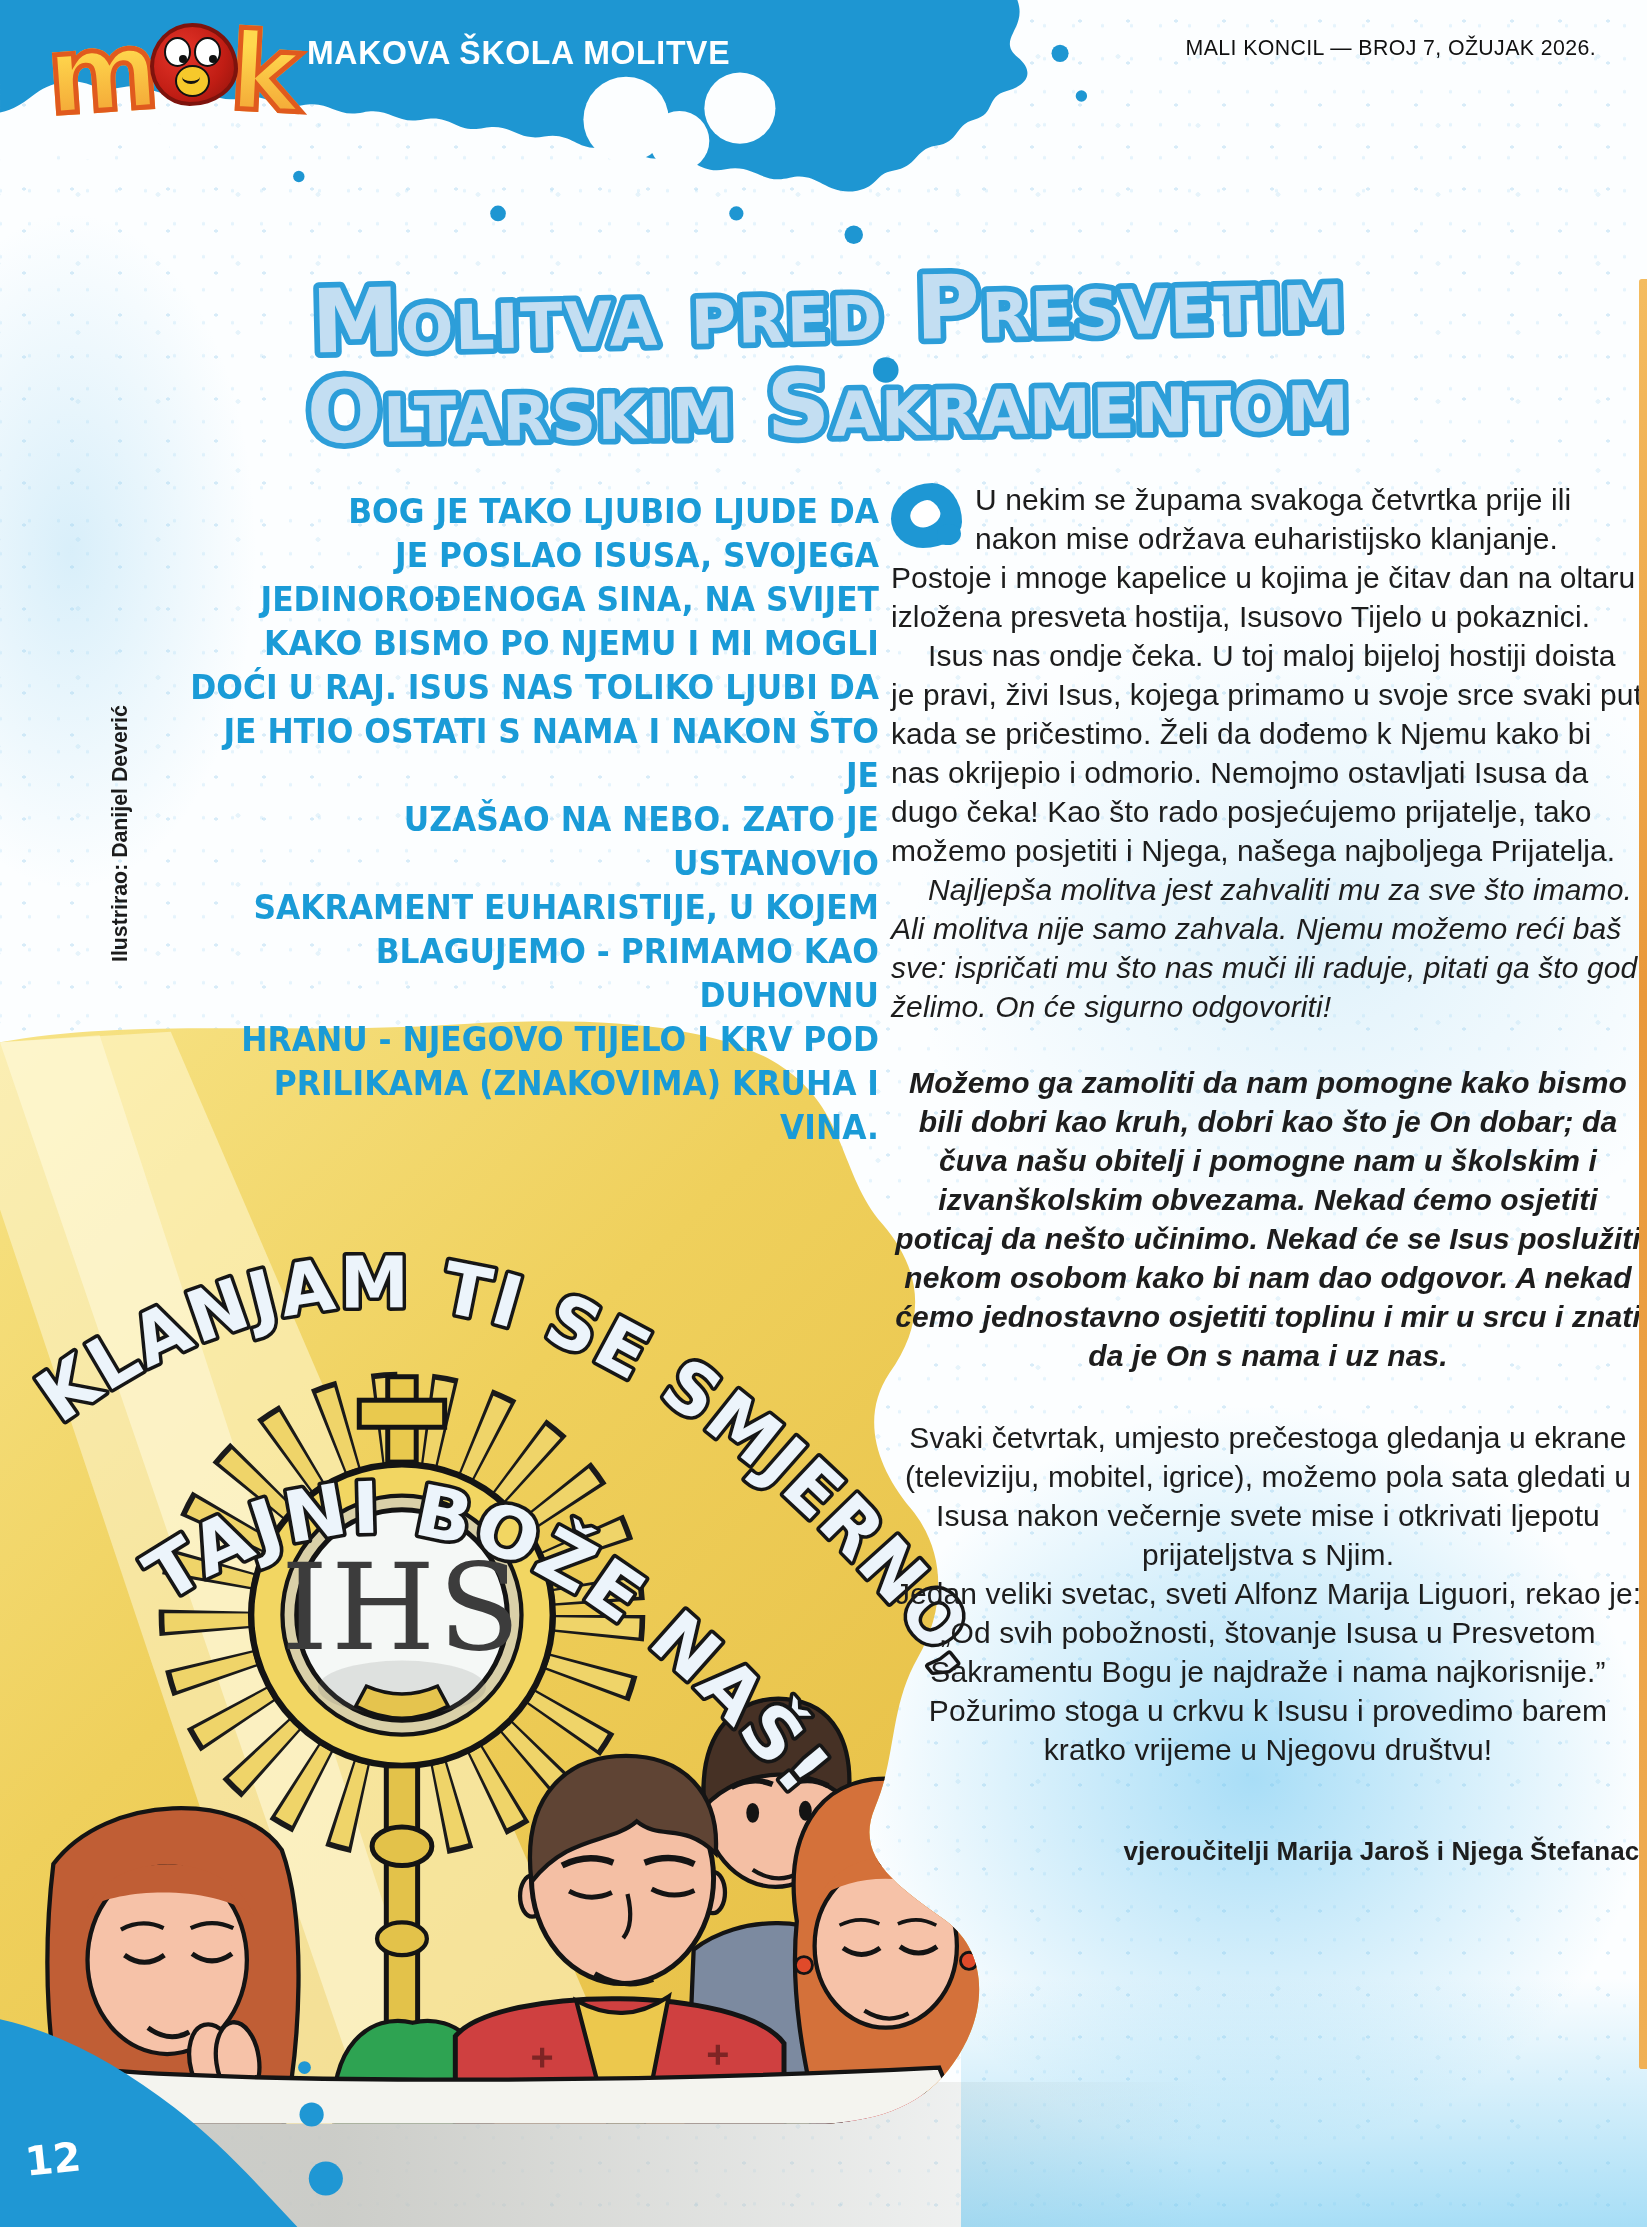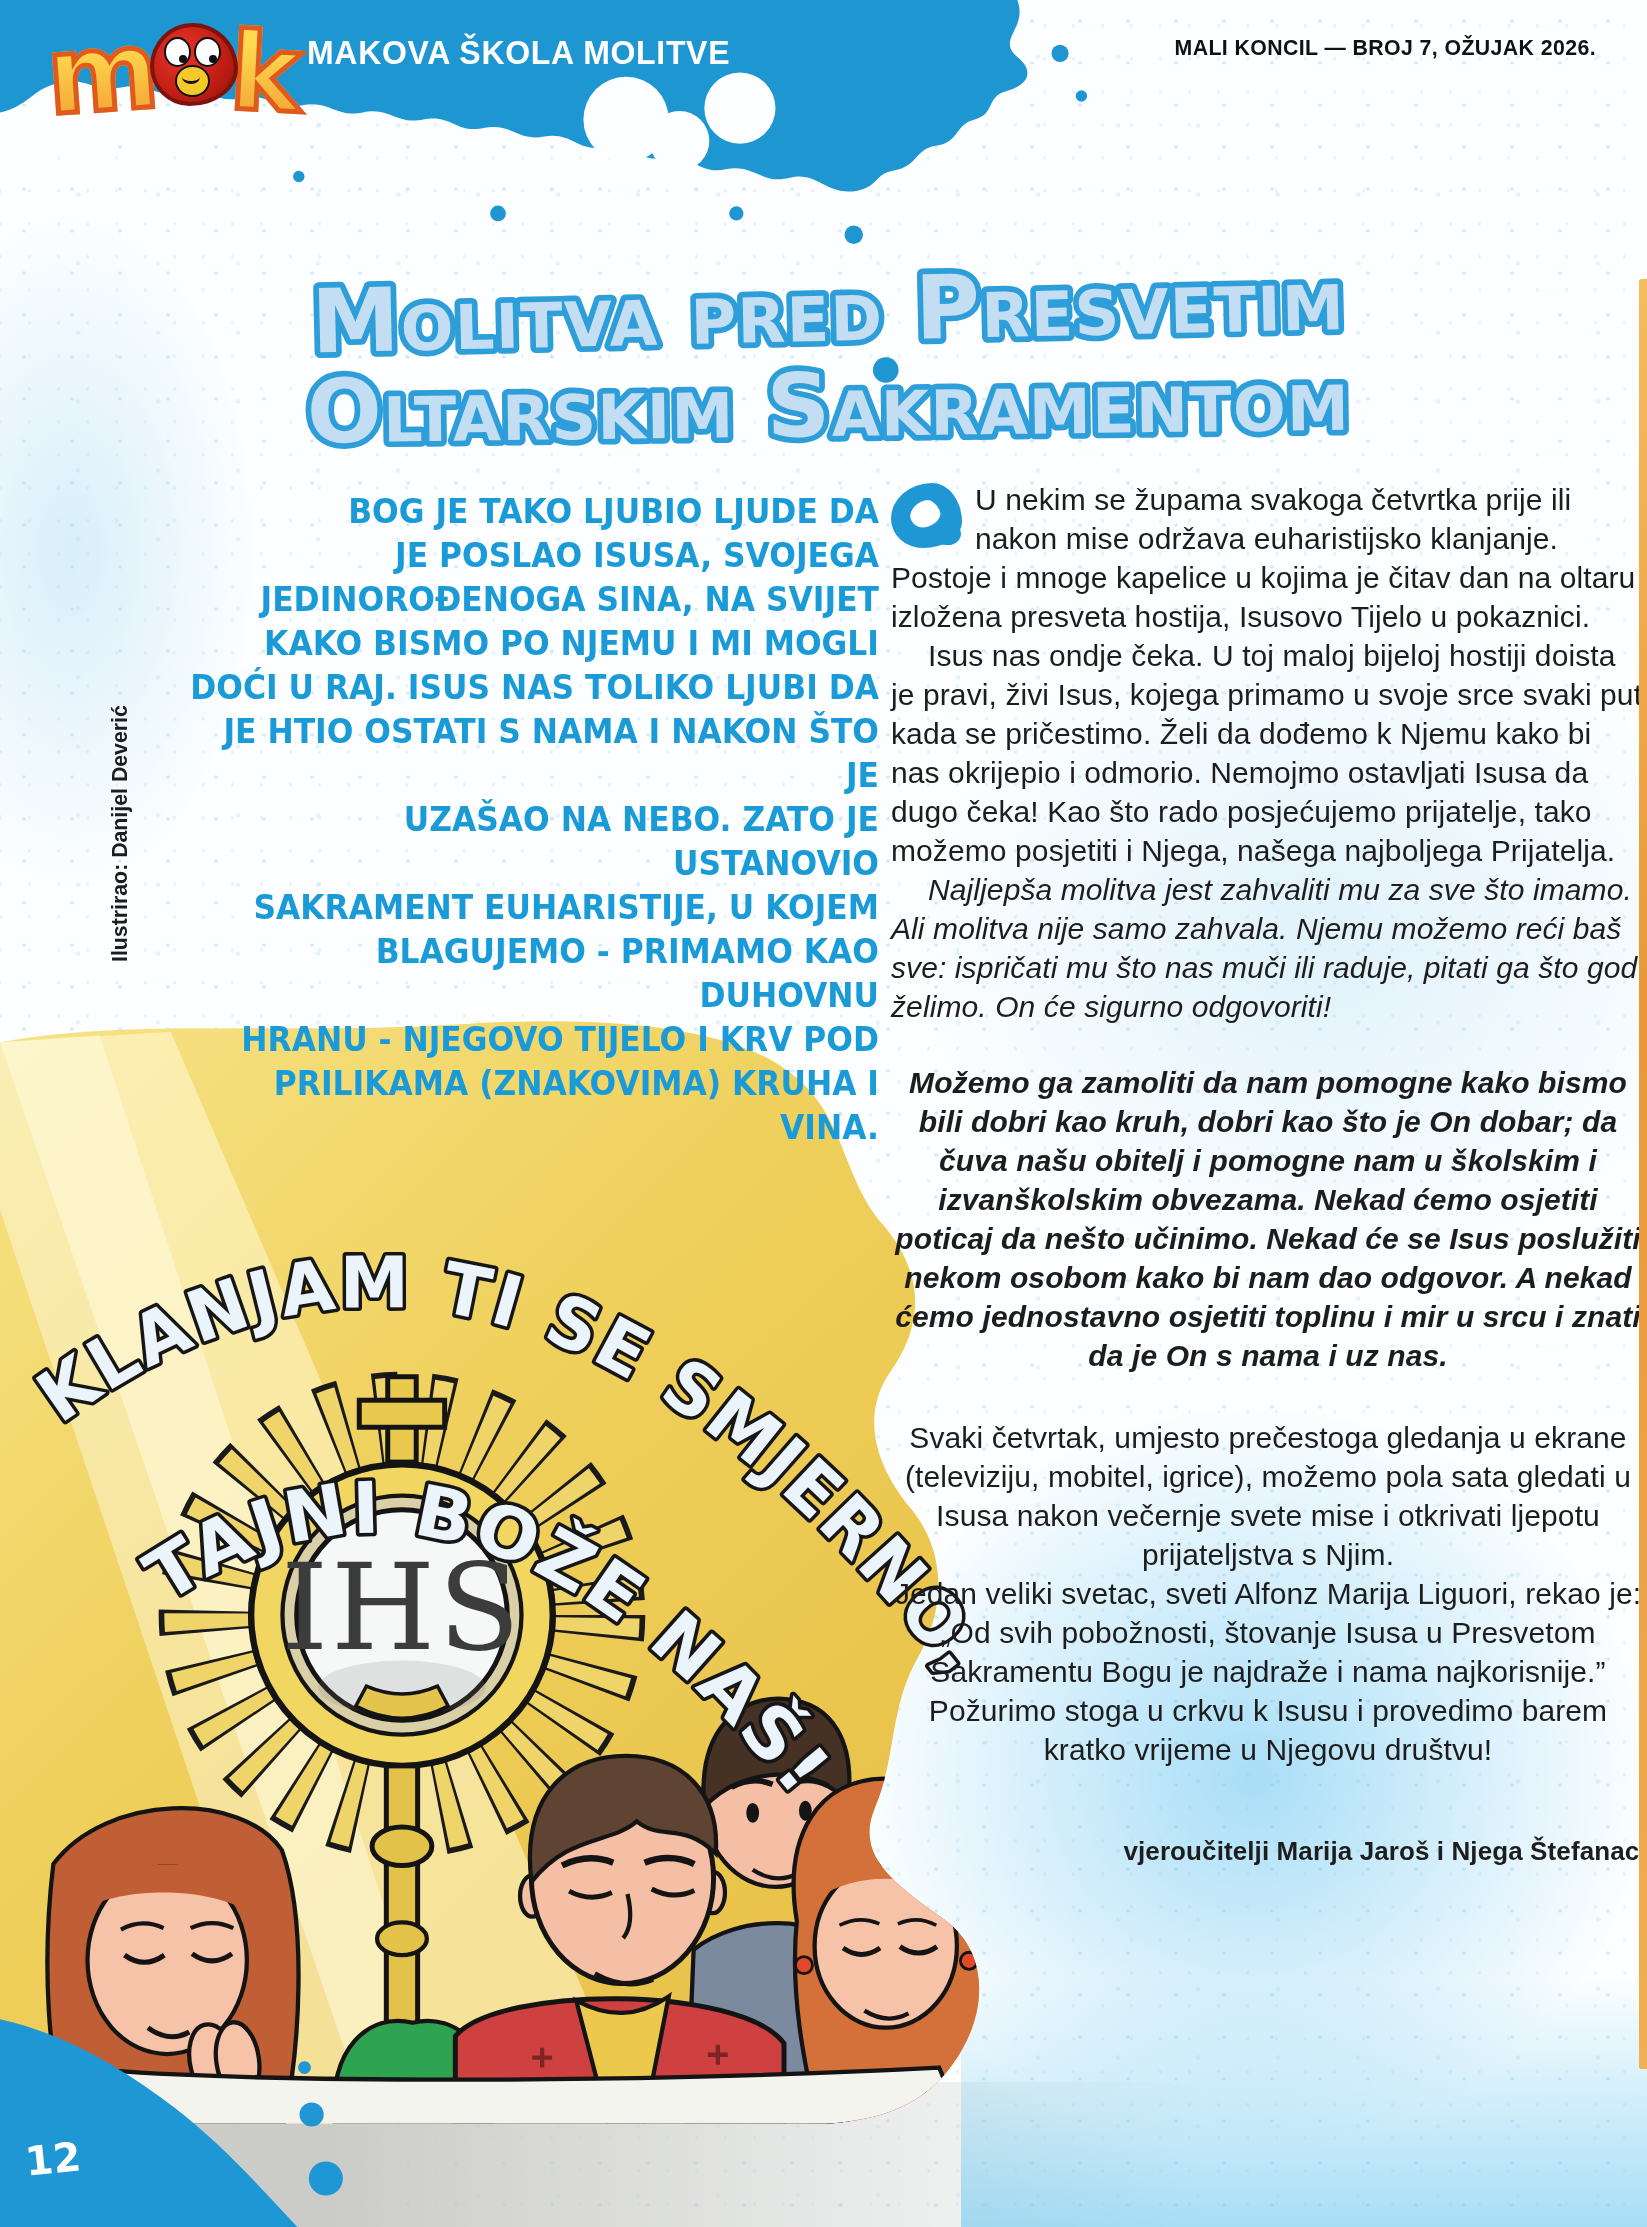--- a/index.html
+++ b/index.html
@@ -34,21 +34,21 @@
   .logo-k{transform:rotate(3deg);}
   .poppy{position:relative;width:80px;height:75px;margin:0 -8.5px 21.3px;z-index:2;
     background:radial-gradient(circle at 35% 35%,#e6352a,#c01d14 60%,#8e130c);
     border:4.3px solid #7e130d;border-radius:48% 52% 55% 45% / 52% 55% 45% 48%;}
   .poppy .eye{position:absolute;top:10px;width:23px;height:26px;background:#fff;border:2.8px solid #111;border-radius:50%;}
   .poppy .eye.l{left:10px;} .poppy .eye.r{left:40px;}
   .poppy .eye::after{content:"";position:absolute;right:2.1px;bottom:2.1px;width:7.8px;height:7.8px;background:#111;border-radius:50%;}
   .poppy .mouth{position:absolute;left:21.3px;bottom:4.3px;width:31px;height:28.5px;background:#f6c92b;border:2.8px solid #111;border-radius:50%;overflow:hidden;}
   .poppy .mouth::after{content:"";position:absolute;left:4.3px;top:2.8px;width:18.5px;height:11.4px;border-bottom:3.6px solid #111;border-radius:50%;}
   .section-title{position:absolute;left:307px;top:34px;z-index:6;color:#ffffff;font-weight:bold;font-size:33px;letter-spacing:0.7px;transform:scaleX(.97);transform-origin:left;}
-  .issue-info{position:absolute;right:51px;top:36px;z-index:6;color:#111;font-weight:bold;font-size:21.3px;letter-spacing:0.4px;}
+  .issue-info{position:absolute;right:51px;top:36px;z-index:6;color:#111;font-weight:normal;font-size:21.3px;letter-spacing:0.4px;}
 
   
   .title-svg{position:absolute;left:0;top:241px;z-index:3;}
   .t-line{font-family:"DejaVu Sans",sans-serif;font-weight:bold;font-size:124px;font-variant:small-caps;
     fill:#c3def2;stroke:#2d9ed9;stroke-width:16;paint-order:stroke;stroke-linejoin:round;
     text-anchor:middle;letter-spacing:2px;}
 
   
   .intro{position:absolute;left:153px;top:490px;width:726px;z-index:3;
     color:#1a9bd7;font-family:"DejaVu Sans",sans-serif;font-weight:bold;font-size:33px;line-height:44px;

